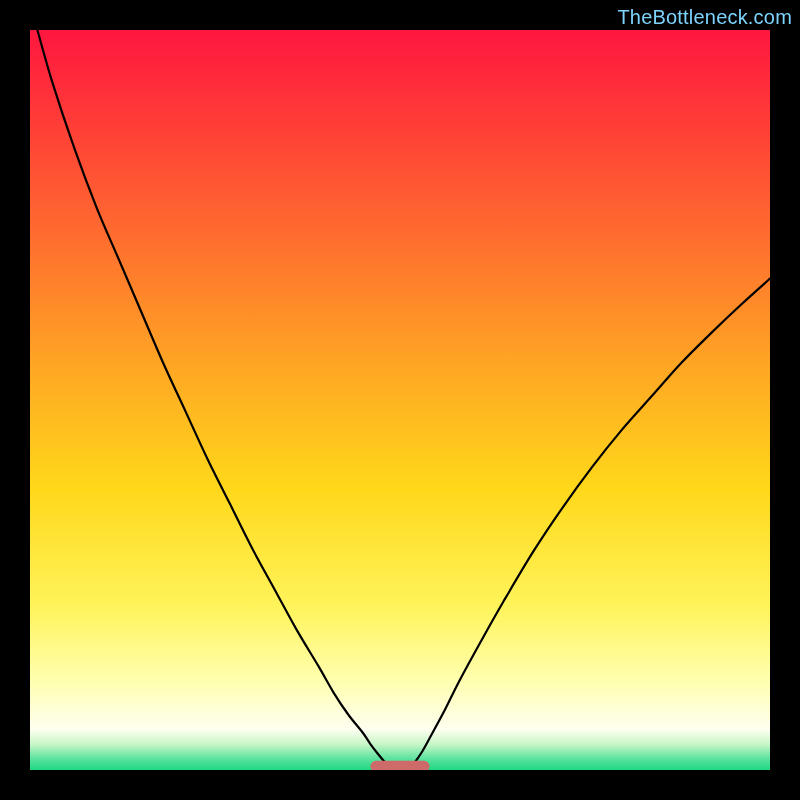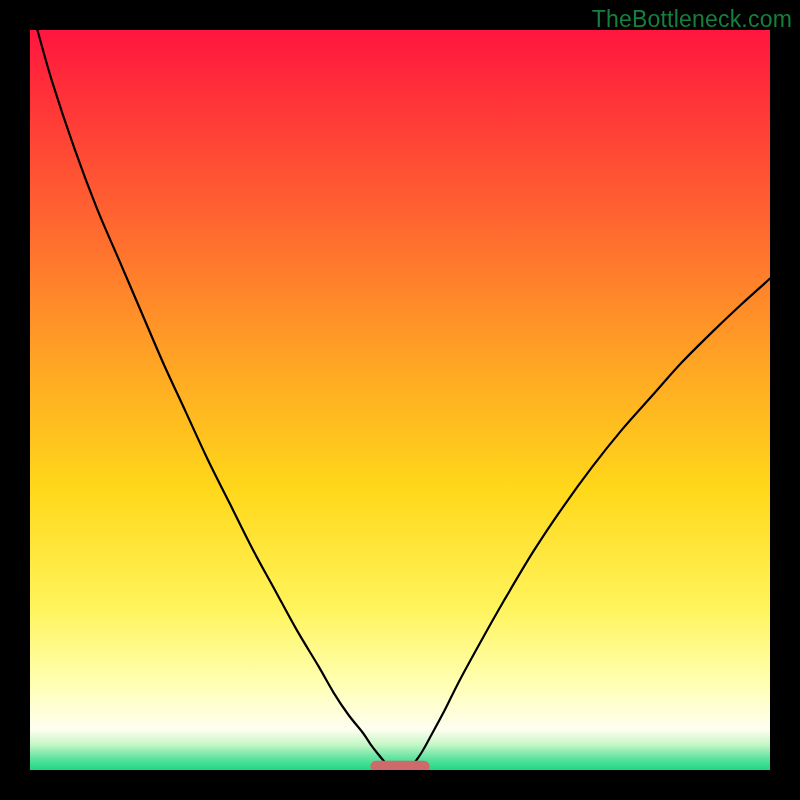--- a/index.html
+++ b/index.html
@@ -23,22 +23,22 @@
     position: absolute;
     left: 0;
     top: 0;
     width: 740px;
     height: 740px;
   }
   .watermark {
     position: absolute;
     top: 6px;
     right: 8px;
-    color: #15803d;
-    font-size: 23px;
+    color: #7dd3fc;
+    font-size: 20px;
     font-weight: 500;
     letter-spacing: 0.2px;
     user-select: none;
   }
 </style>
 </head>
 <body>
 
 <div class="frame">
   <svg class="plot-area" viewBox="0 0 740 740" preserveAspectRatio="none">

